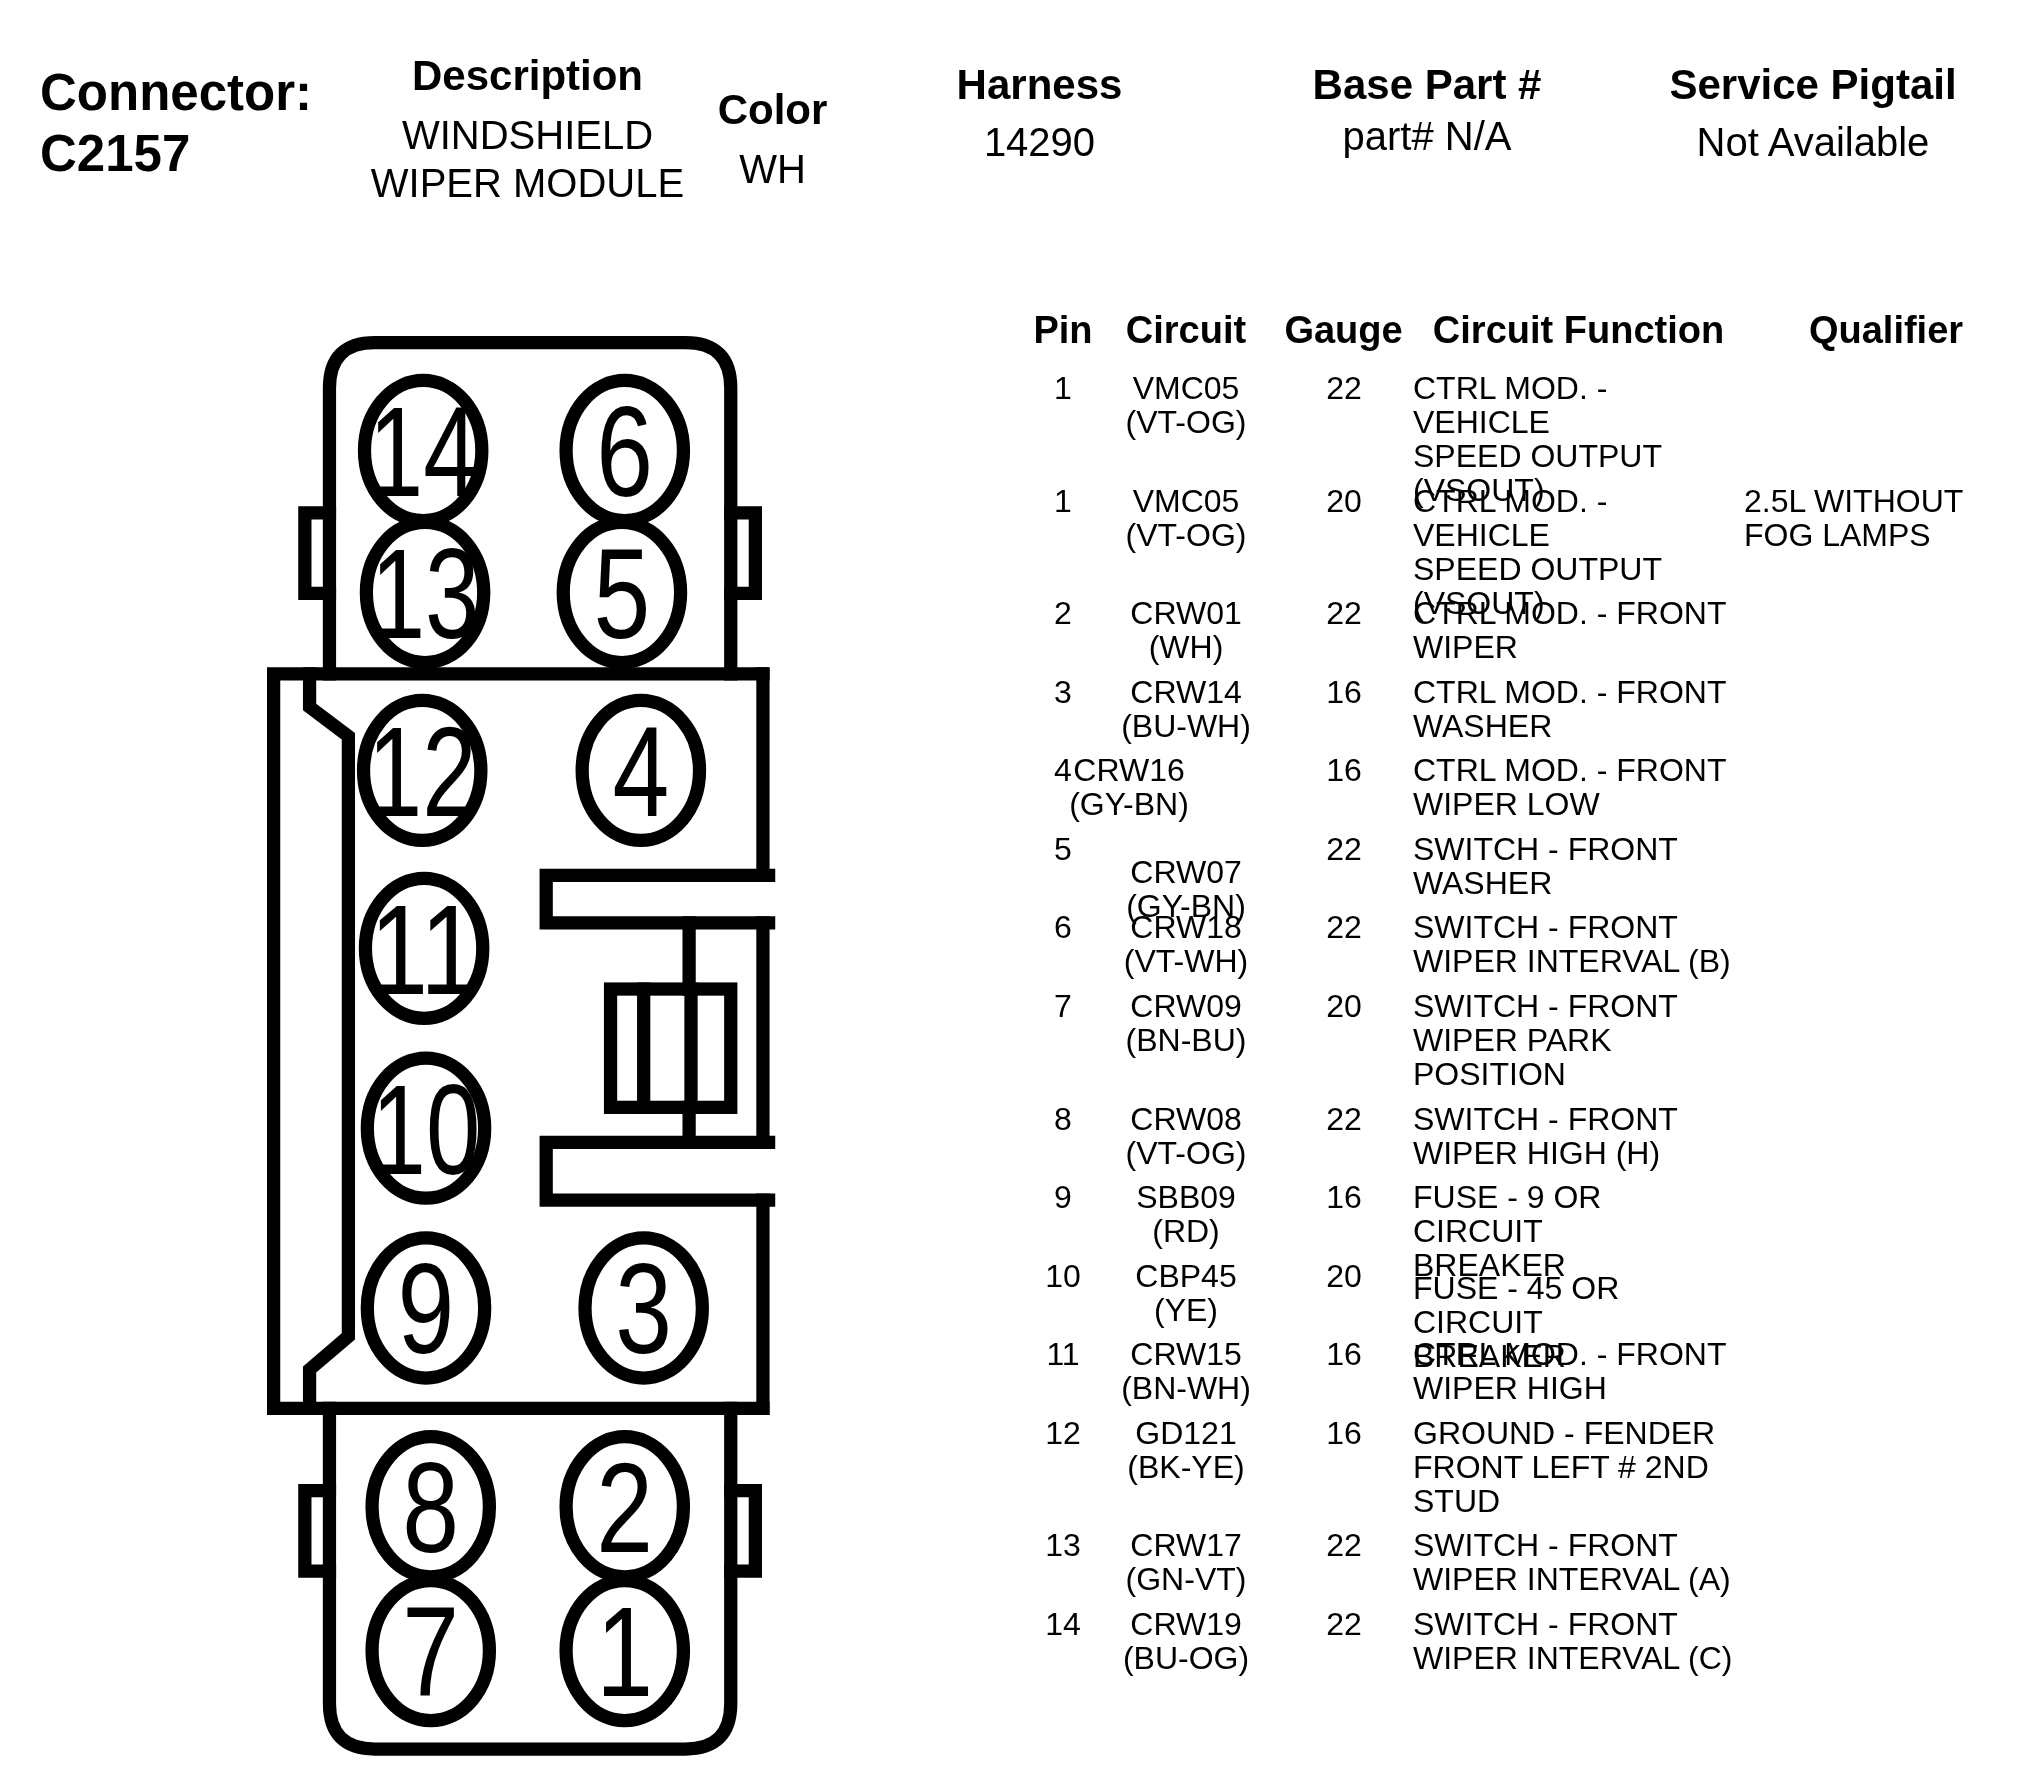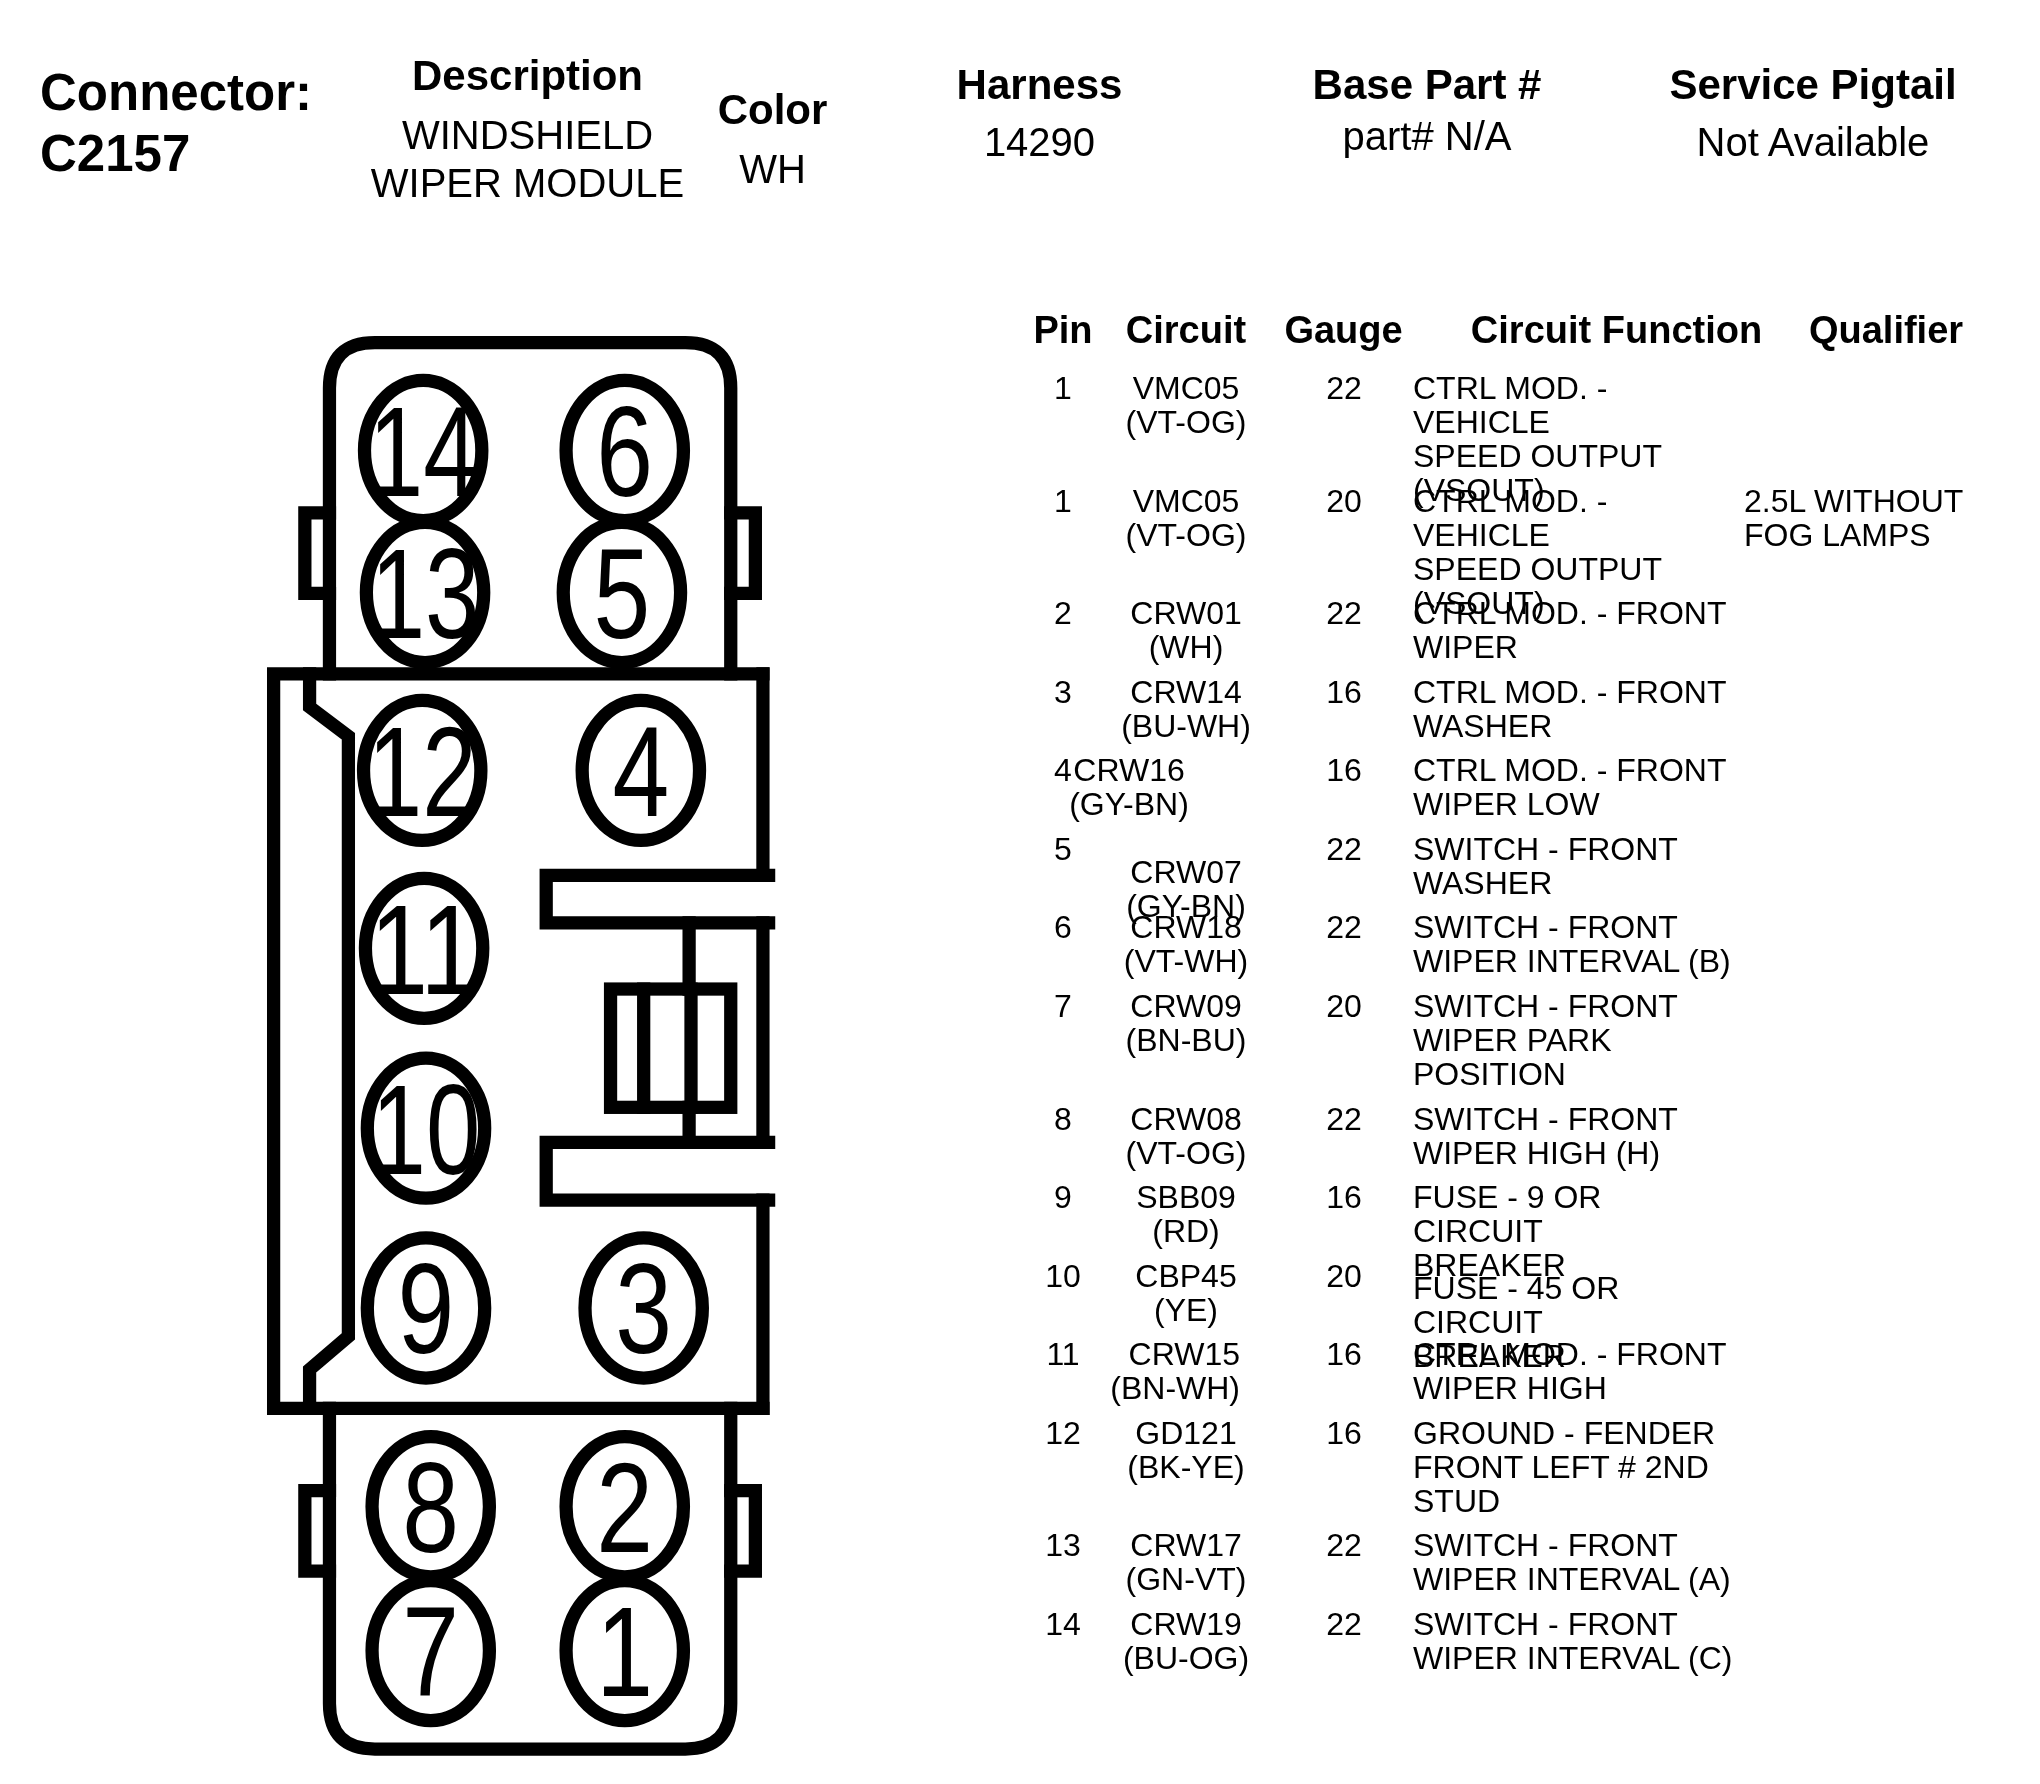--- a/index.html
+++ b/index.html
@@ -105,21 +105,21 @@
         <ellipse cx="455" cy="1744" rx="62" ry="74"></ellipse>
         <text x="455" y="1792" text-anchor="middle" textLength="60" lengthAdjust="spacingAndGlyphs">7</text>
         <ellipse cx="660" cy="1744" rx="62" ry="74"></ellipse>
         <text x="660" y="1792" text-anchor="middle" textLength="60" lengthAdjust="spacingAndGlyphs">1</text>
       </g>
   </svg>
 
   <div class="th" style="left:1006px;width:114px;text-align:center;">Pin</div>
   <div class="th" style="left:1101px;width:170px;">Circuit</div>
   <div class="th" style="left:1268px;width:151px;">Gauge</div>
-  <div class="th" style="left:1451px;width:331px;">Circuit Function</div>
+  <div class="th" style="left:1413px;width:331px;">Circuit Function</div>
   <div class="th" style="left:1744px;width:284px;">Qualifier</div>
 
   <div id="table-rows">
       <div class="trow" style="top: 371px;">
         <div class="cell" style="left: 1006px; width: 114px; text-align: center;">1</div>
         <div class="cell" style="left: 1096px; width: 180px; text-align: center;">VMC05
 (VT-OG)</div>
         <div class="cell" style="left: 1306px; width: 76px; text-align: center;">22</div>
         <div class="cell" style="left: 1413px; width: 326px; text-align: left;">CTRL MOD. - VEHICLE
 SPEED OUTPUT
@@ -204,21 +204,21 @@
       <div class="trow" style="top: 1259px;">
         <div class="cell" style="left: 1006px; width: 114px; text-align: center;">10</div>
         <div class="cell" style="left: 1096px; width: 180px; text-align: center;">CBP45
 (YE)</div>
         <div class="cell" style="left: 1306px; width: 76px; text-align: center;">20</div>
         <div class="cell" style="left: 1413px; width: 326px; text-align: left; margin-top: 12px;">FUSE - 45 OR CIRCUIT
 BREAKER</div>
       </div>
       <div class="trow" style="top: 1337px;">
         <div class="cell" style="left: 1006px; width: 114px; text-align: center;">11</div>
-        <div class="cell" style="left: 1060px; width: 180px; text-align: right;">CRW15
+        <div class="cell" style="left: 1096px; width: 180px; text-align: center;">CRW15
 (BN-WH)</div>
         <div class="cell" style="left: 1306px; width: 76px; text-align: center;">16</div>
         <div class="cell" style="left: 1413px; width: 326px; text-align: left;">CTRL MOD. - FRONT
 WIPER HIGH</div>
       </div>
       <div class="trow" style="top: 1416px;">
         <div class="cell" style="left: 1006px; width: 114px; text-align: center;">12</div>
         <div class="cell" style="left: 1096px; width: 180px; text-align: center;">GD121
 (BK-YE)</div>
         <div class="cell" style="left: 1306px; width: 76px; text-align: center;">16</div>

